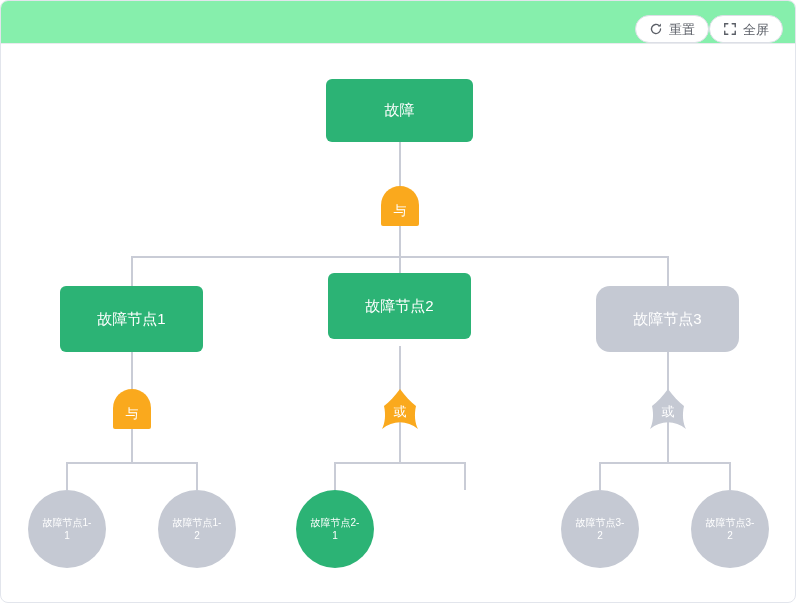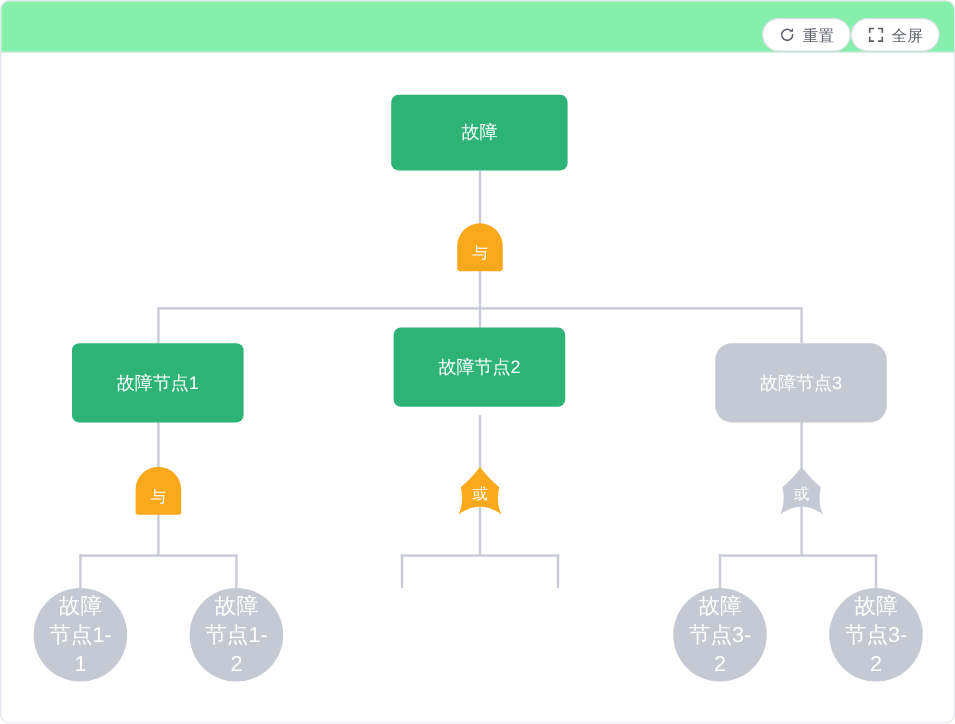--- a/index.html
+++ b/index.html
@@ -18,21 +18,21 @@
   .line{position:absolute;background:#C9CCD6;z-index:1;}
   .node,.gate{z-index:2;}
   .c-green{--c:#2CB375;}
   .c-orange{--c:#FAA91D;}
   .c-gray{--c:#C5C9D3;}
   .rect-node{position:absolute;width:143px;height:66px;border-radius:6px;background:var(--c);
              display:flex;align-items:center;justify-content:center;color:#fff;font-size:15px;
              cursor:pointer;}
   .rect-node.root{width:147px;height:63px;}
   .circle-node{position:absolute;width:78px;height:78px;border-radius:50%;background:var(--c);
-               display:flex;align-items:center;justify-content:center;color:#fff;font-size:18px;
+               display:flex;align-items:center;justify-content:center;color:#fff;font-size:10px;
                cursor:pointer;}
   .circle-node .lbl{width:52px;text-align:center;line-height:1.35;word-break:break-all;}
   .gate{position:absolute;width:38px;cursor:pointer;}
   .gate.and{height:40px;background:var(--c);border-radius:19px 19px 2px 2px;
             display:flex;align-items:flex-end;justify-content:center;}
   .gate.and .glbl{color:#fff;font-size:13px;margin-bottom:9px;line-height:1;}
   .gate.or{height:44px;background:transparent;}
   .gate.or svg{position:absolute;inset:0;}
   .gate.or svg path{fill:var(--c);}
   .gate.or .glbl{position:absolute;left:0;right:0;top:55%;transform:translateY(-50%);
@@ -121,20 +121,23 @@
       </svg>
       <span class="glbl">或</span>
     </div>
 
     <div class="node circle-node c-gray" style="left:27px;top:489px;">
       <span class="lbl">故障节点1-1</span>
     </div>
     <div class="node circle-node c-gray" style="left:157px;top:489px;">
       <span class="lbl">故障节点1-2</span>
     </div>
+    <div class="node circle-node c-green" style="left:295px;top:489px;">
+      <span class="lbl">故障节点2-1</span>
+    </div>
     <div class="node circle-node c-gray" style="left:560px;top:489px;">
       <span class="lbl">故障节点3-2</span>
     </div>
     <div class="node circle-node c-gray" style="left:690px;top:489px;">
       <span class="lbl">故障节点3-2</span>
     </div>
 
   </div>
 </div>
 

